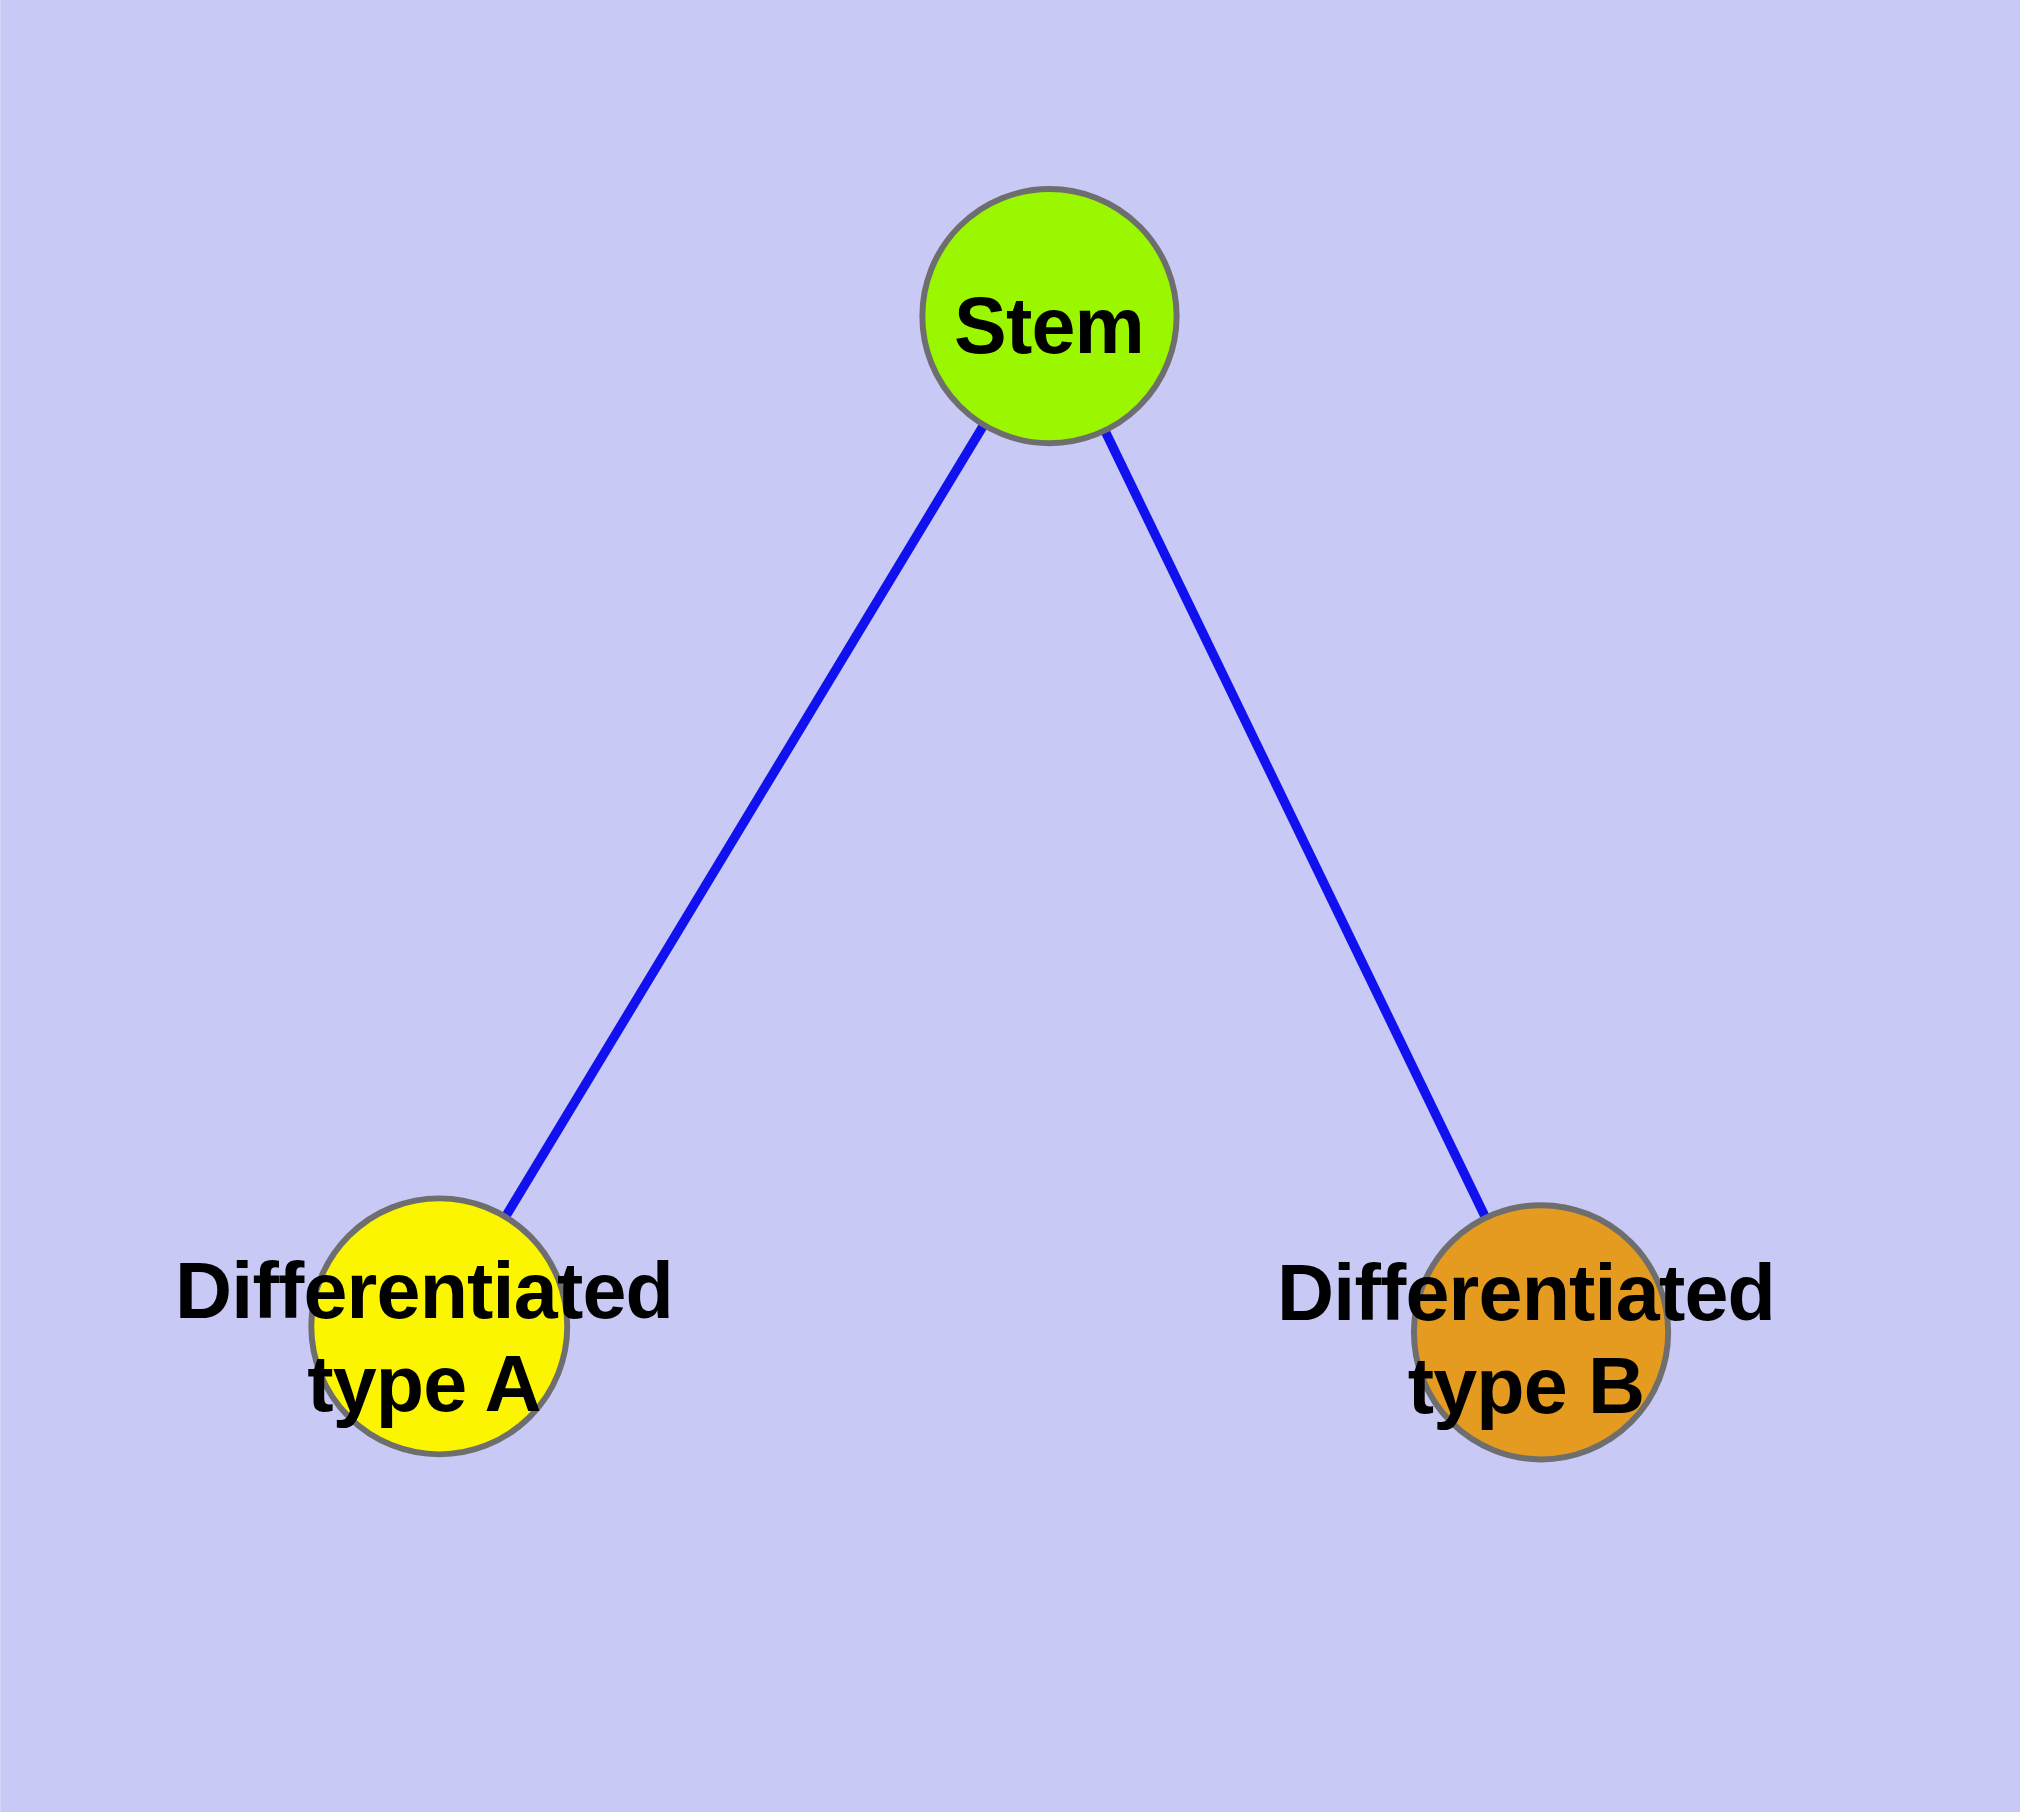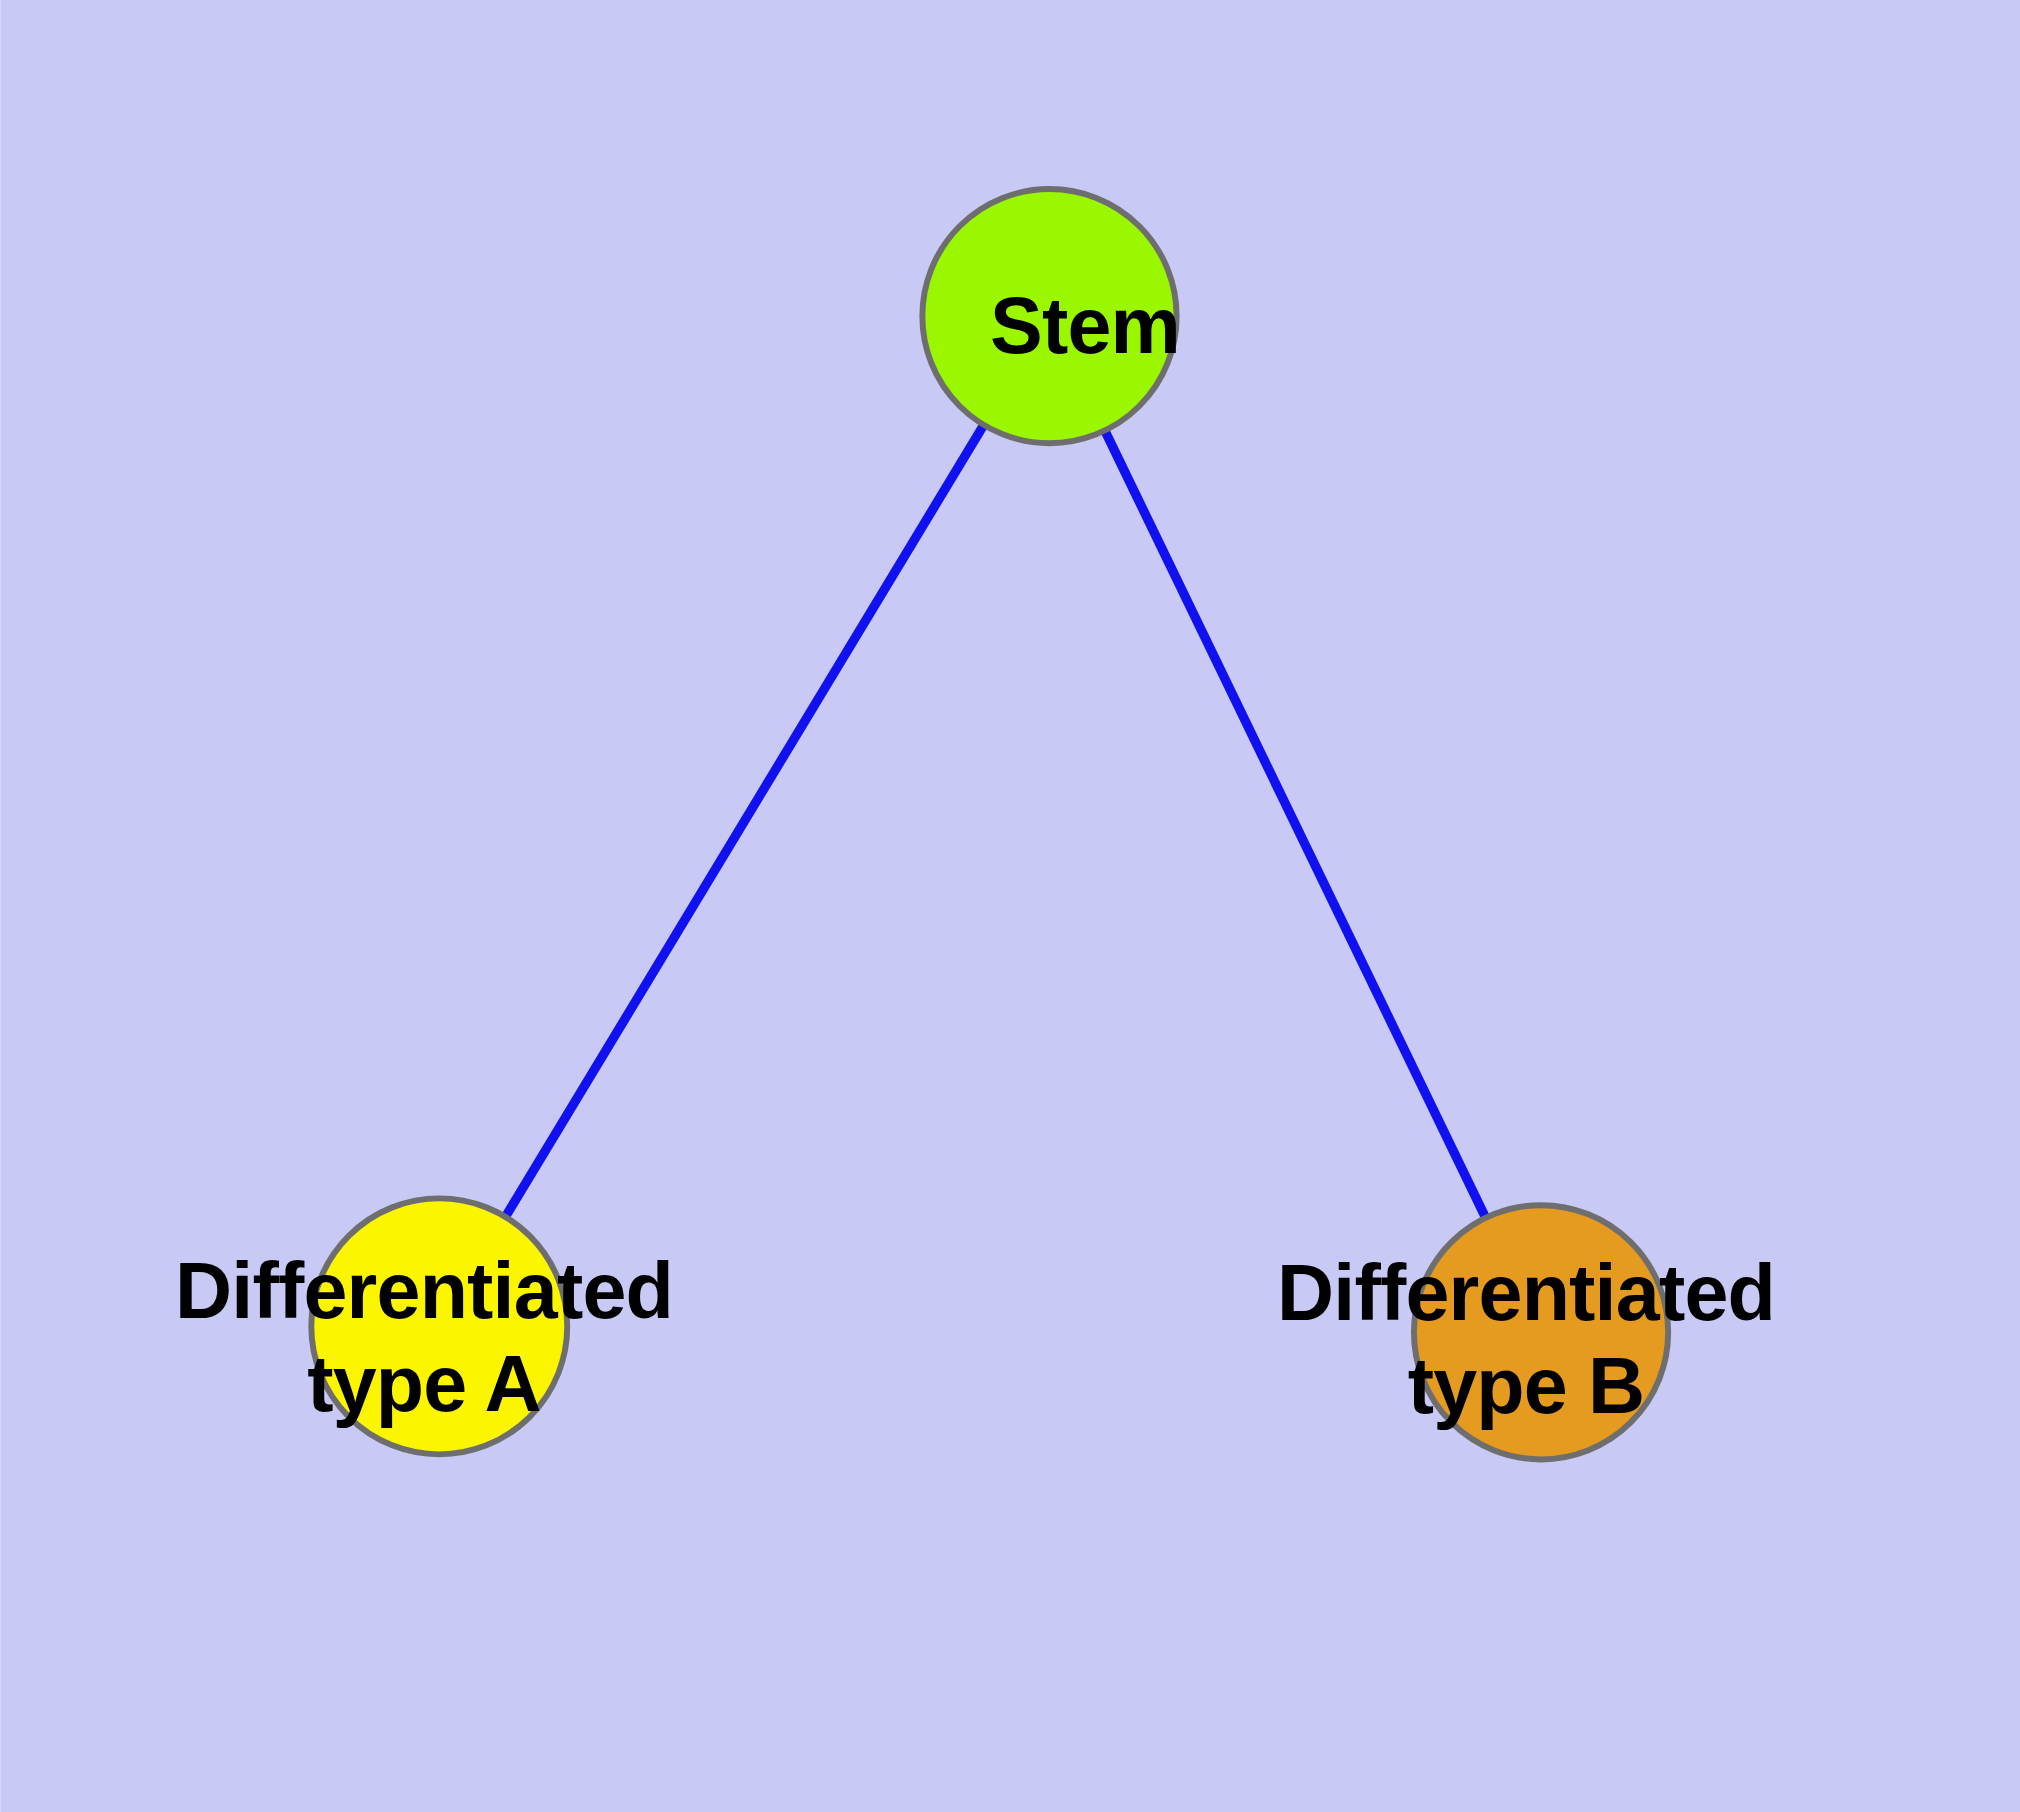--- a/index.html
+++ b/index.html
@@ -31,21 +31,21 @@
     position: absolute;
     transform: translate(-50%, -50%);
     font-weight: bold;
     font-size: 79px;
     line-height: 93px;
     letter-spacing: -0.8px;
     color: #000000;
     text-align: center;
     white-space: pre-line;
   }
-  .label-stem   { left: 1049px; top: 325px; margin-left: 36px;  }
+  .label-stem   { left: 1049px; top: 325px;  }
   .label-type-a { left: 424px;  top: 1337px; }
   .label-type-b { left: 1526px; top: 1339px; }
 </style>
 </head>
 <body>
 
 <div class="canvas">
 
   <svg class="graph-svg" width="2021" height="1812" viewBox="0 0 2384 2138">
 

